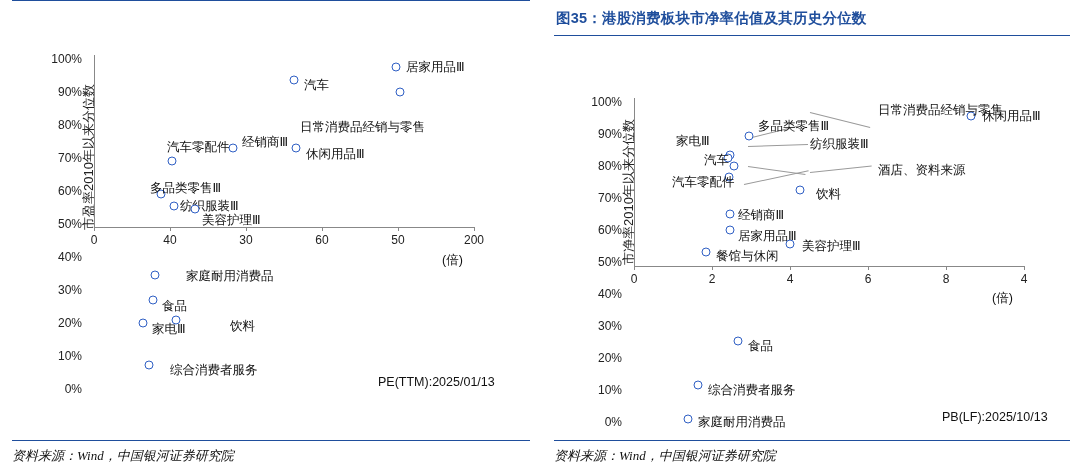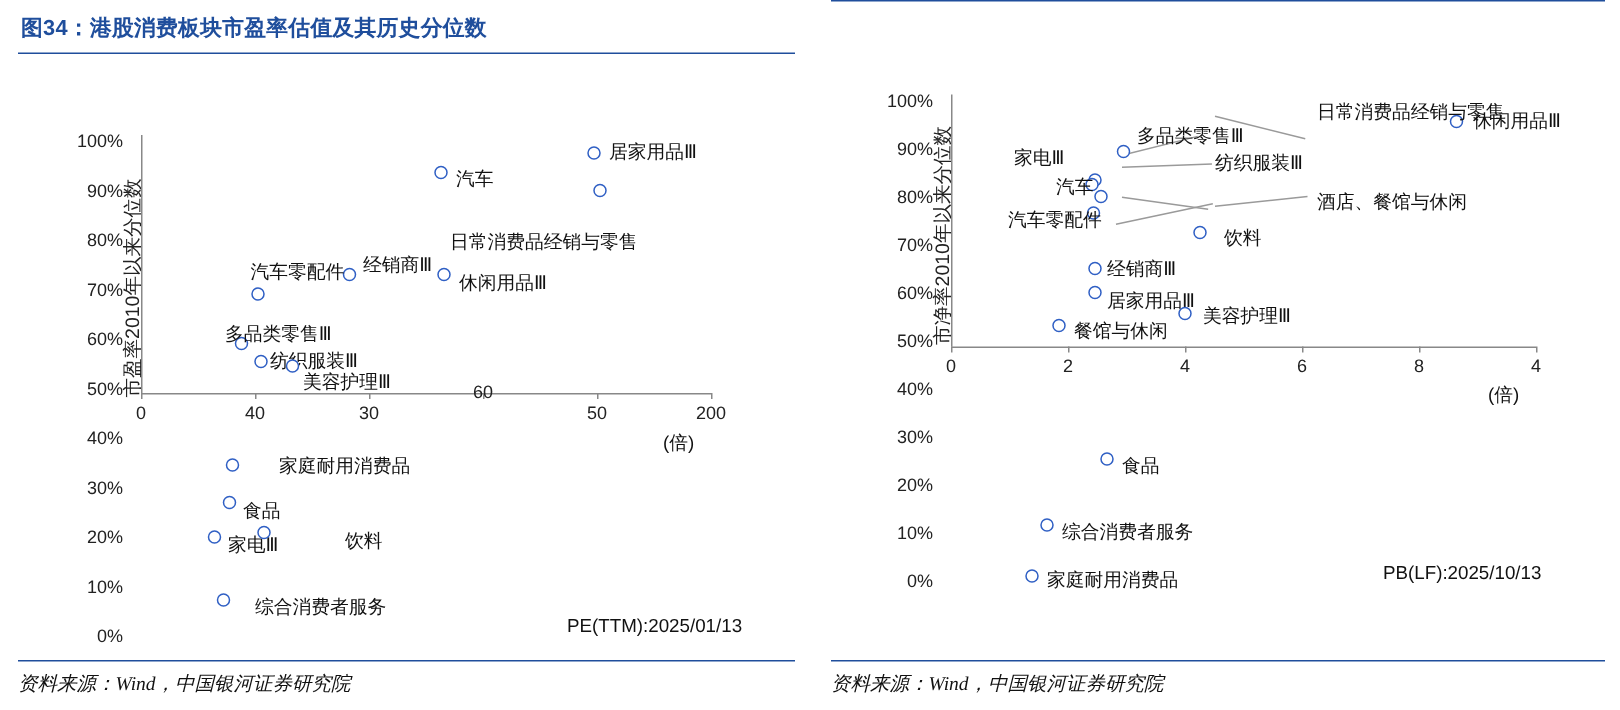--- a/index.html
+++ b/index.html
@@ -89,23 +89,20 @@
   }
   .panel-right .source{left:14px;}
   .leader{position:absolute;background:#9a9a9a;height:1px;transform-origin:left center;}
 </style>
 </head>
 <body>
 
 <div class="wrap">
 
   <div class="panel panel-left">
-    <div class="title">
-      <span class="num">图34：</span><span>港股消费板块市盈率估值及其历史分位数</span>
-    </div>
     <div class="rule"></div>
 
     <div class="plotbox" style="margin-top:6px;">
 
       <div class="axis-ylabel" style="top:150px;">市盈率2010年以来分位数</div>
 
       <div class="ytick" style="left:28px;top:52px;width:44px;text-align:right;">100%</div>
       <div class="ytick" style="left:28px;top:85px;width:44px;text-align:right;">90%</div>
       <div class="ytick" style="left:28px;top:118px;width:44px;text-align:right;">80%</div>
       <div class="ytick" style="left:28px;top:151px;width:44px;text-align:right;">70%</div>
@@ -123,21 +120,21 @@
       <div class="tickmark-x" style="left:84px;top:220px;"></div>
       <div class="tickmark-x" style="left:160px;top:220px;"></div>
       <div class="tickmark-x" style="left:236px;top:220px;"></div>
       <div class="tickmark-x" style="left:312px;top:220px;"></div>
       <div class="tickmark-x" style="left:388px;top:220px;"></div>
       <div class="tickmark-x" style="left:464px;top:220px;"></div>
 
       <div class="xtick" style="left:84px;top:226px;">0</div>
       <div class="xtick" style="left:160px;top:226px;">40</div>
       <div class="xtick" style="left:236px;top:226px;">30</div>
-      <div class="xtick" style="left:312px;top:212px;text-align:right;">60</div>
+      <div class="xtick" style="left:312px;top:226px;text-align:right;">60</div>
       <div class="xtick" style="left:388px;top:226px;">50</div>
       <div class="xtick" style="left:464px;top:226px;">200</div>
 
       <div class="unit" style="left:432px;top:245px;">(倍)</div>
 
       <div class="pt" style="left:386px;top:60px;"></div>
       <div class="lbl" style="left:396px;top:60px;">居家用品Ⅲ</div>
 
       <div class="pt" style="left:390px;top:85px;"></div>
       <div class="lbl" style="left:290px;top:120px;">日常消费品经销与零售</div>
@@ -179,20 +176,23 @@
       <div class="lbl" style="left:160px;top:363px;">综合消费者服务</div>
 
       <div class="stamp" style="left:368px;top:368px;">PE(TTM):2025/01/13</div>
     </div>
 
     <div class="rule-bottom" style="position:absolute;left:10px;right:8px;bottom:32px;"></div>
     <div class="source">资料来源：Wind，中国银河证券研究院</div>
   </div>
 
   <div class="panel panel-right">
+    <div class="title">
+      <span class="num">图35：</span><span>港股消费板块市净率估值及其历史分位数</span>
+    </div>
     <div class="rule"></div>
 
     <div class="plotbox" style="margin-top:6px;">
       <div class="axis-ylabel" style="top:150px;left:4px;">市净率2010年以来分位数</div>
 
       <div class="ytick" style="left:26px;top:60px;width:44px;text-align:right;">100%</div>
       <div class="ytick" style="left:26px;top:92px;width:44px;text-align:right;">90%</div>
       <div class="ytick" style="left:26px;top:124px;width:44px;text-align:right;">80%</div>
       <div class="ytick" style="left:26px;top:156px;width:44px;text-align:right;">70%</div>
       <div class="ytick" style="left:26px;top:188px;width:44px;text-align:right;">60%</div>
@@ -242,21 +242,21 @@
 
       <div class="pt" style="left:176px;top:116px;"></div>
       <div class="lbl" style="left:124px;top:99px;">家电Ⅲ</div>
 
       <div class="pt" style="left:182px;top:124px;"></div>
       <div class="lbl" style="left:152px;top:118px;">汽车</div>
 
       <div class="pt" style="left:177px;top:135px;"></div>
       <div class="lbl" style="left:120px;top:140px;">汽车零配件</div>
 
-      <div class="lbl" style="left:326px;top:128px;">酒店、餐馆与休闲</div>
+      <div class="lbl" style="left:326px;top:128px;">酒店、资料来源</div>
 
       <div class="pt" style="left:248px;top:148px;"></div>
       <div class="lbl" style="left:264px;top:152px;">饮料</div>
 
       <div class="pt" style="left:178px;top:172px;"></div>
       <div class="lbl" style="left:186px;top:173px;">经销商Ⅲ</div>
 
       <div class="pt" style="left:178px;top:188px;"></div>
       <div class="lbl" style="left:186px;top:194px;">居家用品Ⅲ</div>
 
@@ -268,20 +268,20 @@
 
       <div class="pt" style="left:186px;top:299px;"></div>
       <div class="lbl" style="left:196px;top:304px;">食品</div>
 
       <div class="pt" style="left:146px;top:343px;"></div>
       <div class="lbl" style="left:156px;top:348px;">综合消费者服务</div>
 
       <div class="pt" style="left:136px;top:377px;"></div>
       <div class="lbl" style="left:146px;top:380px;">家庭耐用消费品</div>
 
-      <div class="stamp" style="left:370px;top:368px;">PB(LF):2025/10/13</div>
+      <div class="stamp" style="left:390px;top:368px;">PB(LF):2025/10/13</div>
     </div>
 
     <div class="rule-bottom" style="position:absolute;left:12px;right:8px;bottom:32px;"></div>
     <div class="source">资料来源：Wind，中国银河证券研究院</div>
   </div>
 
 </div>
 
 </body></html>

